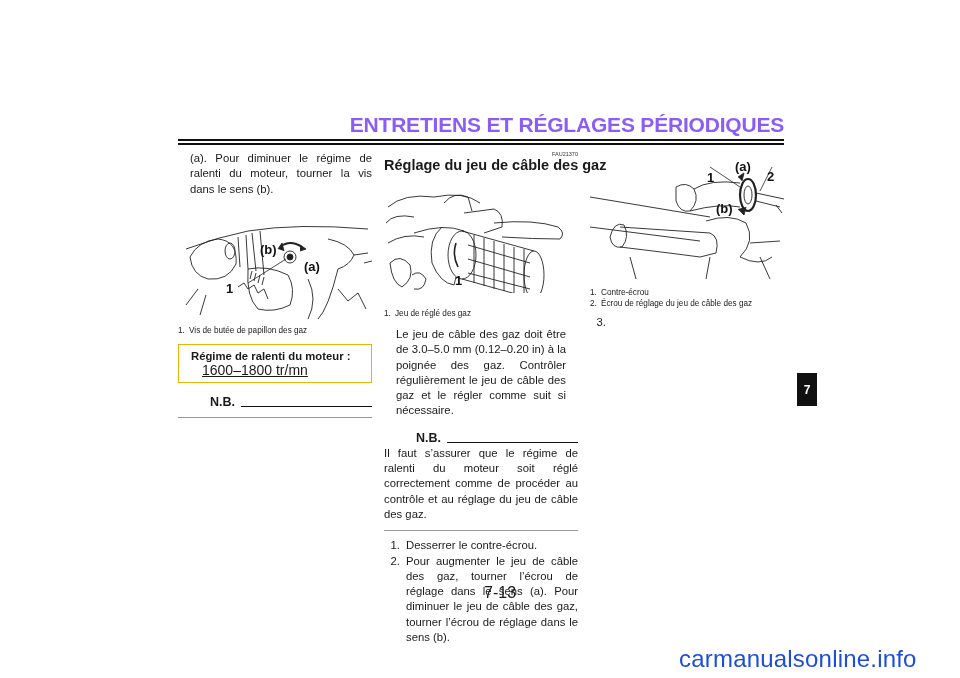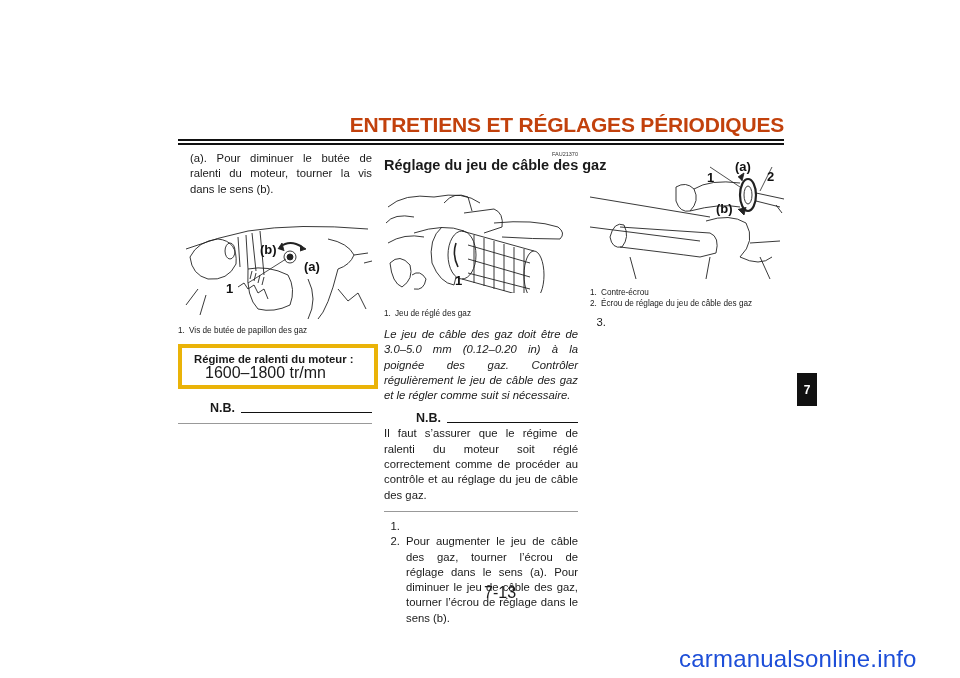--- a/index.html
+++ b/index.html
@@ -3,54 +3,54 @@
   <meta charset="utf-8">
   <style>
     html, body { margin: 0; padding: 0; }
     body {
       width: 960px; height: 678px; background: #ffffff; position: relative; overflow: hidden;
       font-family: "Liberation Sans", sans-serif; color: #1a1a1a;
     }
     .page-title {
       position: absolute; right: 176px; top: 113px;
       font-family: "Liberation Sans", sans-serif; font-weight: bold; font-size: 21px;
-      letter-spacing: -0.2px; color: #c2410c; white-space: nowrap;
+      letter-spacing: -0.2px; color: #8b5cf6; white-space: nowrap;
     }
     .title-rule {
       position: absolute; left: 178px; width: 606px; top: 139px; height: 6px;
     }
     .title-rule .r1 { position: absolute; left: 0; right: 0; top: 0; height: 2px; background: #111; }
     .title-rule .r2 { position: absolute; left: 0; right: 0; top: 4px; height: 2px; background: #111; }
 
     .col { position: absolute; font-size: 11.3px; line-height: 15.3px; }
     .col1 { left: 178px; width: 194px; top: 151px; }
     .col2 { left: 384px; width: 194px; top: 151px; }
     .col3 { left: 590px; width: 194px; top: 151px; }
 
     .indent-para { padding-left: 12px; text-align: justify; margin: 0; }
     .caption { font-size: 8.2px; line-height: 11px; margin: 0; }
     .caption-row { display: flex; }
     .caption-row .num { width: 11px; flex-shrink: 0; }
 
     .spec-box {
-      border: 4px solid #eab308; padding: 4px 8px 5px 12px; margin-top: 8px; width: 172px;
+      border: 1px solid #eab308; padding: 4px 8px 5px 12px; margin-top: 8px; width: 172px;
     }
     .spec-title { font-weight: bold; font-size: 11.3px; line-height: 14px; }
-    .spec-value { padding-left: 11px; font-size: 16px; line-height: 14px; }
+    .spec-value { padding-left: 11px; font-size: 14px; line-height: 14px; text-decoration: underline; }
 
     .nb-head { display: flex; align-items: flex-end; margin-top: 12px; padding-left: 32px; }
     .nb-label { font-weight: bold; font-size: 12.5px; line-height: 14px; }
     .nb-line { flex: 1; border-bottom: 1px solid #111; margin-left: 6px; margin-bottom: 2px; }
     .nb-text { text-align: justify; margin: 1px 0 0 0; }
     .nb-end { border-bottom: 1.5px solid #999; margin-top: 8px; }
 
     .section-code { text-align: right; font-size: 5.5px; line-height: 6px; color: #333; }
     .section-title { font-weight: bold; font-size: 14.5px; line-height: 16px; margin: 0; white-space: nowrap; }
 
-    .body-para { text-align: justify; margin: 0; font-style: italic; }
+    .body-para { text-align: justify; margin: 12px; }
 
     .steps { margin: 0; padding: 0; list-style: none; }
     .steps li { display: flex; }
     .steps .n { width: 22px; flex-shrink: 0; text-align: right; padding-right: 6px; box-sizing: border-box; }
     .steps .t { flex: 1; text-align: justify; }
 
     .figure { position: relative; }
     .fig-label { position: absolute; font-weight: bold; font-size: 13px; color: #111; }
 
     .page-number { position: absolute; left: 484px; top: 584px; font-size: 16px; text-align: right; }
@@ -66,21 +66,21 @@
 </head>
 <body>
 
 <div class="page-title">ENTRETIENS ET RÉGLAGES PÉRIODIQUES</div>
 <div class="title-rule">
   <div class="r1"></div>
   <div class="r2"></div>
 </div>
 
 <div class="col col1">
-  <p class="indent-para">(a). Pour diminuer le butée de ralenti du moteur, tourner la vis dans le sens (b).</p>
+  <p class="indent-para">(a). Pour diminuer le régime de ralenti du moteur, tourner la vis dans le sens (b).</p>
 
   <div class="figure" style="width:194px;height:110px;margin-top:12px;">
     <svg width="194" height="110" viewBox="0 0 194 110" fill="none" stroke="#222" stroke-width="0.9">
       <path d="M8 40 Q40 28 70 22 Q120 14 190 20"></path>
       <path d="M12 48 Q20 32 40 30 Q60 32 58 55 Q50 72 30 70 Q14 66 12 48Z"></path>
       <ellipse cx="52" cy="42" rx="5" ry="8"></ellipse>
       <path d="M60 28 L62 58 M68 26 L70 60 M74 24 L78 62 M82 22 L86 66"></path>
       <path d="M70 60 Q90 56 110 66 Q118 80 112 96 Q96 104 80 100 Q68 88 70 60Z"></path>
       <path d="M74 62 L72 70 M78 64 L76 72 M82 66 L80 74 M86 68 L84 76"></path>
       <path d="M60 78 L66 74 L70 80 L76 76 L80 84 L86 80 L90 90"></path>
@@ -158,20 +158,21 @@
   <div class="nb-head" style="margin-top:8px;">
     <span class="nb-label">N.B.</span>
     <span class="nb-line"></span>
   </div>
   <p class="nb-text">Il faut s’assurer que le régime de ralenti du moteur soit réglé correctement comme de procéder au contrôle et au réglage du jeu de câble des gaz.</p>
   <div class="nb-end"></div>
 
   <ol class="steps" style="margin-top:7px;">
     <li>
       <span class="n">1.</span>
+      <span class="t">Desserrer le contre-écrou.</span>
     </li>
     <li>
       <span class="n">2.</span>
       <span class="t">Pour augmenter le jeu de câble des gaz, tourner l’écrou de réglage dans le sens (a). Pour diminuer le jeu de câble des gaz, tourner l’écrou de réglage dans le sens (b).</span>
     </li>
   </ol>
 </div>
 
 <div class="col col3">
   <div class="figure" style="width:194px;height:122px;margin-top:6px;">

